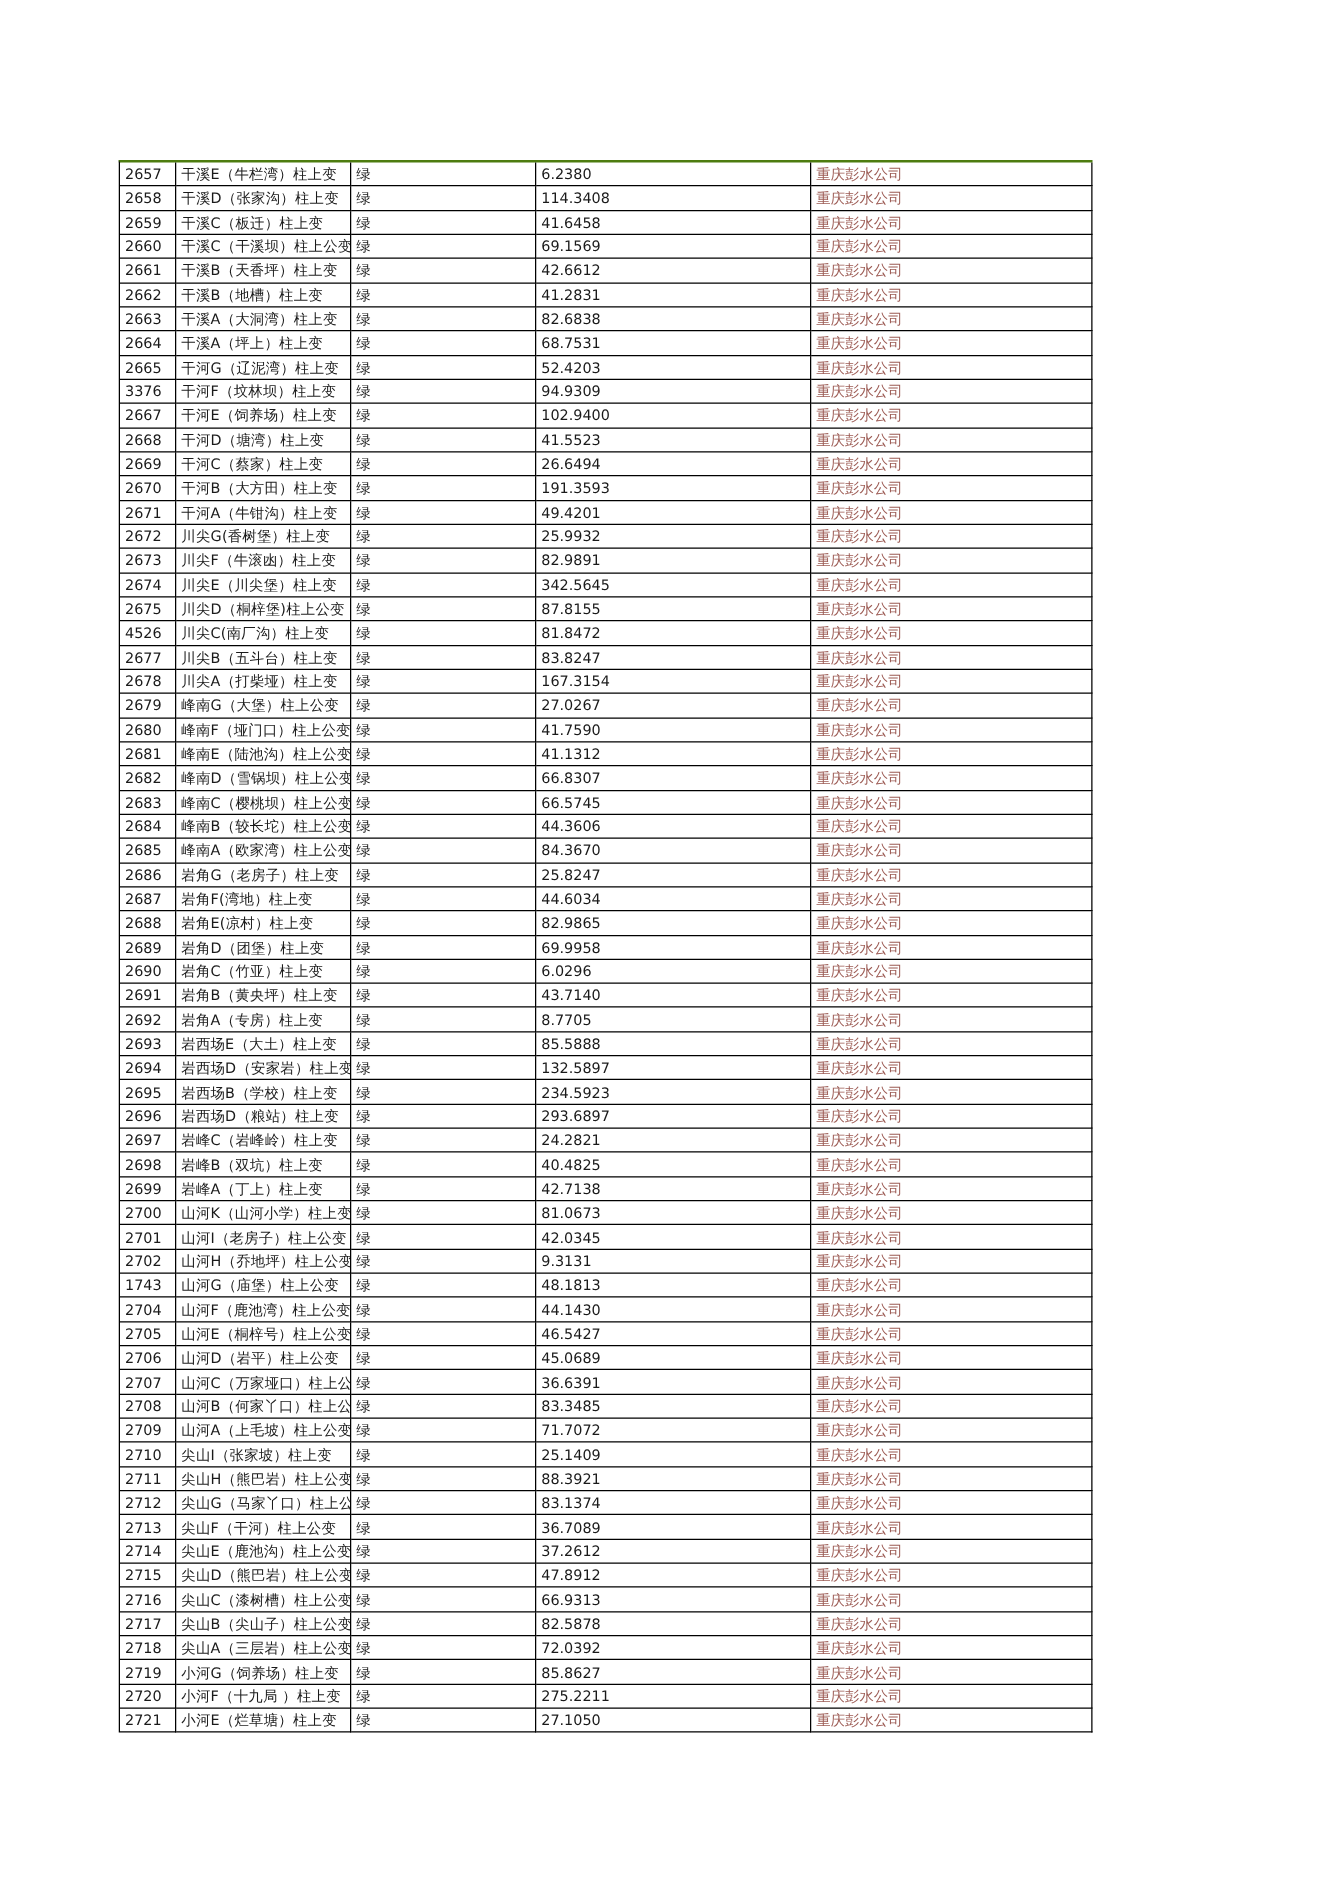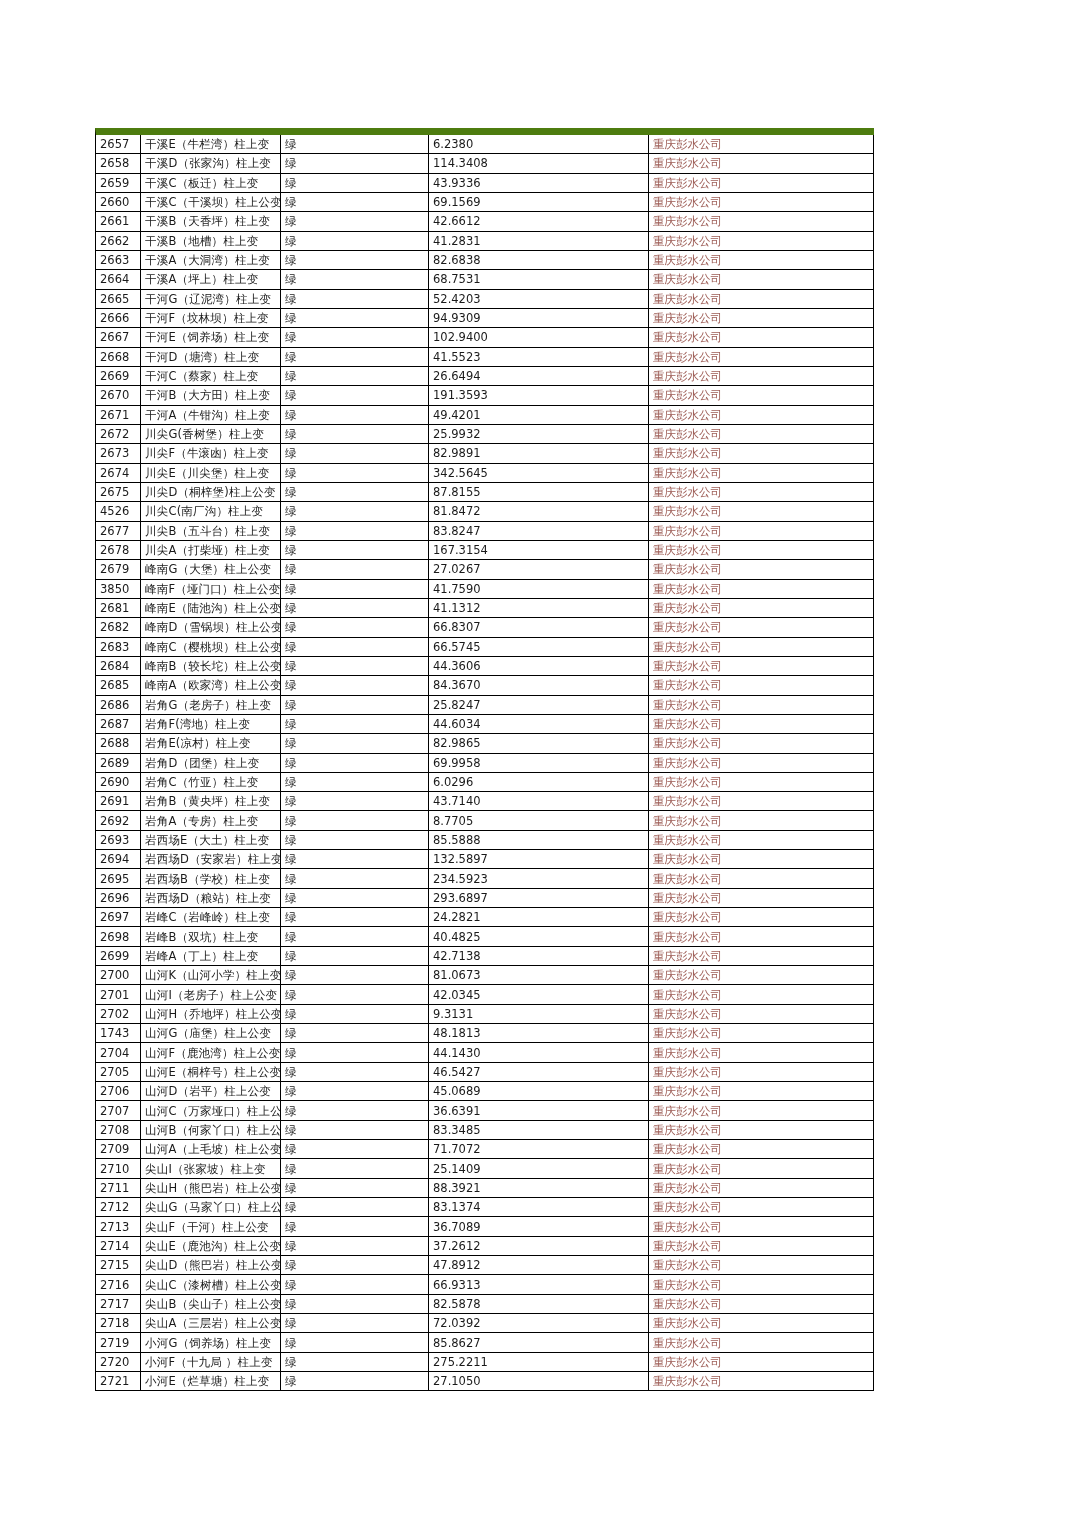--- a/index.html
+++ b/index.html
@@ -4,21 +4,21 @@
 <style>
   html,body{margin:0;padding:0;}
   body{
     width:1074px;height:1520px;
     background:#ffffff;
     font-family:"DejaVu Sans","Liberation Sans",sans-serif;
     position:relative;
   }
   .sheet{
     position:absolute;left:95px;top:128px;
-    border-top:7px solid #4d7c0f;
+    border-top:2px solid #4d7c0f;
     border-left:1px solid #000;
     width:778px;
   }
   .t-row{
     display:flex;
     height:19.33px;
     box-sizing:border-box;
   }
   .cell{
     box-sizing:border-box;
@@ -57,21 +57,21 @@
     <div class="cell c-name">干溪D（张家沟）柱上变</div>
     <div class="cell c-status">绿</div>
     <div class="cell c-value">114.3408</div>
     <div class="cell c-company">重庆彭水公司</div>
   </div>
 
   <div class="t-row">
     <div class="cell c-seq">2659</div>
     <div class="cell c-name">干溪C（板迁）柱上变</div>
     <div class="cell c-status">绿</div>
-    <div class="cell c-value">43.9336</div>
+    <div class="cell c-value">41.6458</div>
     <div class="cell c-company">重庆彭水公司</div>
   </div>
 
   <div class="t-row">
     <div class="cell c-seq">2660</div>
     <div class="cell c-name">干溪C（干溪坝）柱上公变</div>
     <div class="cell c-status">绿</div>
     <div class="cell c-value">69.1569</div>
     <div class="cell c-company">重庆彭水公司</div>
   </div>
@@ -110,21 +110,21 @@
 
   <div class="t-row">
     <div class="cell c-seq">2665</div>
     <div class="cell c-name">干河G（辽泥湾）柱上变</div>
     <div class="cell c-status">绿</div>
     <div class="cell c-value">52.4203</div>
     <div class="cell c-company">重庆彭水公司</div>
   </div>
 
   <div class="t-row">
-    <div class="cell c-seq">2666</div>
+    <div class="cell c-seq">3376</div>
     <div class="cell c-name">干河F（坟林坝）柱上变</div>
     <div class="cell c-status">绿</div>
     <div class="cell c-value">94.9309</div>
     <div class="cell c-company">重庆彭水公司</div>
   </div>
 
   <div class="t-row">
     <div class="cell c-seq">2667</div>
     <div class="cell c-name">干河E（饲养场）柱上变</div>
     <div class="cell c-status">绿</div>
@@ -222,21 +222,21 @@
 
   <div class="t-row">
     <div class="cell c-seq">2679</div>
     <div class="cell c-name">峰南G（大堡）柱上公变</div>
     <div class="cell c-status">绿</div>
     <div class="cell c-value">27.0267</div>
     <div class="cell c-company">重庆彭水公司</div>
   </div>
 
   <div class="t-row">
-    <div class="cell c-seq">3850</div>
+    <div class="cell c-seq">2680</div>
     <div class="cell c-name">峰南F（垭门口）柱上公变</div>
     <div class="cell c-status">绿</div>
     <div class="cell c-value">41.7590</div>
     <div class="cell c-company">重庆彭水公司</div>
   </div>
 
   <div class="t-row">
     <div class="cell c-seq">2681</div>
     <div class="cell c-name">峰南E（陆池沟）柱上公变</div>
     <div class="cell c-status">绿</div>

